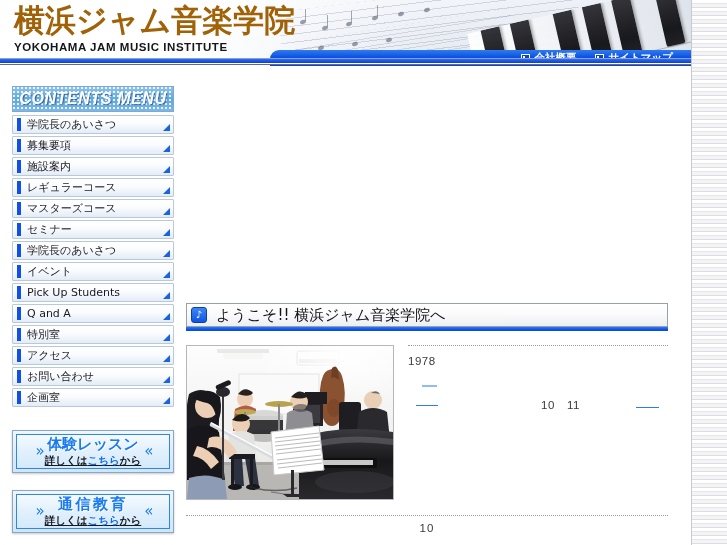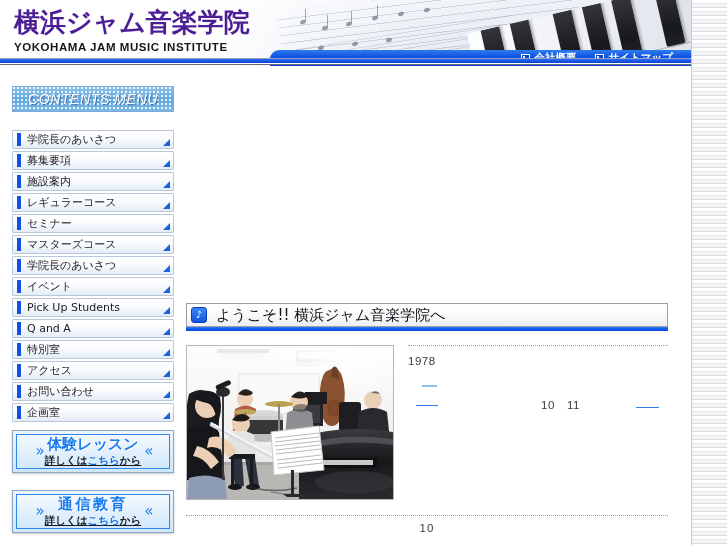--- a/index.html
+++ b/index.html
@@ -158,24 +158,24 @@
     background: linear-gradient(90deg, #ffffff 0%, #ffffff 52%, rgba(255,255,255,0.85) 74%, rgba(255,255,255,0) 100%);
   }
 
   .logo {
     position: absolute;
     left: 14px;
     top: 6px;
     z-index: 4;
   }
   .logo-jp {
-    font-family: Liberation Serif, serif;
-    font-size: 26px;
+    font-family: Liberation Mono, monospace;
+    font-size: 31px;
     font-weight: bold;
-    color: #4c1d95;
+    color: #a16207;
     letter-spacing: 0px;
     line-height: 34px;
     white-space: nowrap;
     text-shadow: 0 1px 0 rgba(255,255,255,0.6);
   }
   .logo-en {
     font-family: "Liberation Sans", sans-serif;
     font-size: 11.5px;
     font-weight: bold;
     color: #15151c;
@@ -274,29 +274,29 @@
     border: 1px solid #7fa8d8;
     background:
       radial-gradient(circle at 1px 1px, rgba(255,255,255,0.85) 0.8px, rgba(255,255,255,0) 1.2px) 0 0/4px 4px,
       linear-gradient(180deg, #8cc2ea 0%, #5fa8e0 52%, #7cb8e6 100%);
     display: flex;
     align-items: center;
     justify-content: center;
   }
   .menu-title span {
     font-family: "Liberation Sans", sans-serif;
-    font-size: 14px;
-    font-weight: normal;
+    font-size: 16px;
+    font-weight: bold;
     font-style: italic;
     color: #ffffff;
     letter-spacing: 0.6px;
     text-shadow: 1px 1px 1px rgba(20,60,120,0.65);
   }
   .menu-list {
-    margin-top: 18px;
+    margin-top: 3px;
   }
   .menu-item {
     position: relative;
     width: 162px;
     height: 19px;
     box-sizing: border-box;
     margin-bottom: 2px;
     background: linear-gradient(180deg, #ffffff 0%, #fbfcfe 42%, #e3ecf6 100%);
     border: 1px solid #b9c8da;
     border-radius: 1px;
@@ -614,26 +614,26 @@
         <span class="menu-item-label">施設案内</span>
         <span class="menu-item-arrow"></span>
       </div>
       <div class="menu-item">
         <span class="menu-item-bar"></span>
         <span class="menu-item-label">レギュラーコース</span>
         <span class="menu-item-arrow"></span>
       </div>
       <div class="menu-item">
         <span class="menu-item-bar"></span>
+        <span class="menu-item-label">マスターズコース</span>
+        <span class="menu-item-arrow"></span>
+      </div>
+      <div class="menu-item">
+        <span class="menu-item-bar"></span>
         <span class="menu-item-label">セミナー</span>
-        <span class="menu-item-arrow"></span>
-      </div>
-      <div class="menu-item">
-        <span class="menu-item-bar"></span>
-        <span class="menu-item-label">マスターズコース</span>
         <span class="menu-item-arrow"></span>
       </div>
       <div class="menu-item">
         <span class="menu-item-bar"></span>
         <span class="menu-item-label">学院長のあいさつ</span>
         <span class="menu-item-arrow"></span>
       </div>
       <div class="menu-item">
         <span class="menu-item-bar"></span>
         <span class="menu-item-label">イベント</span>

